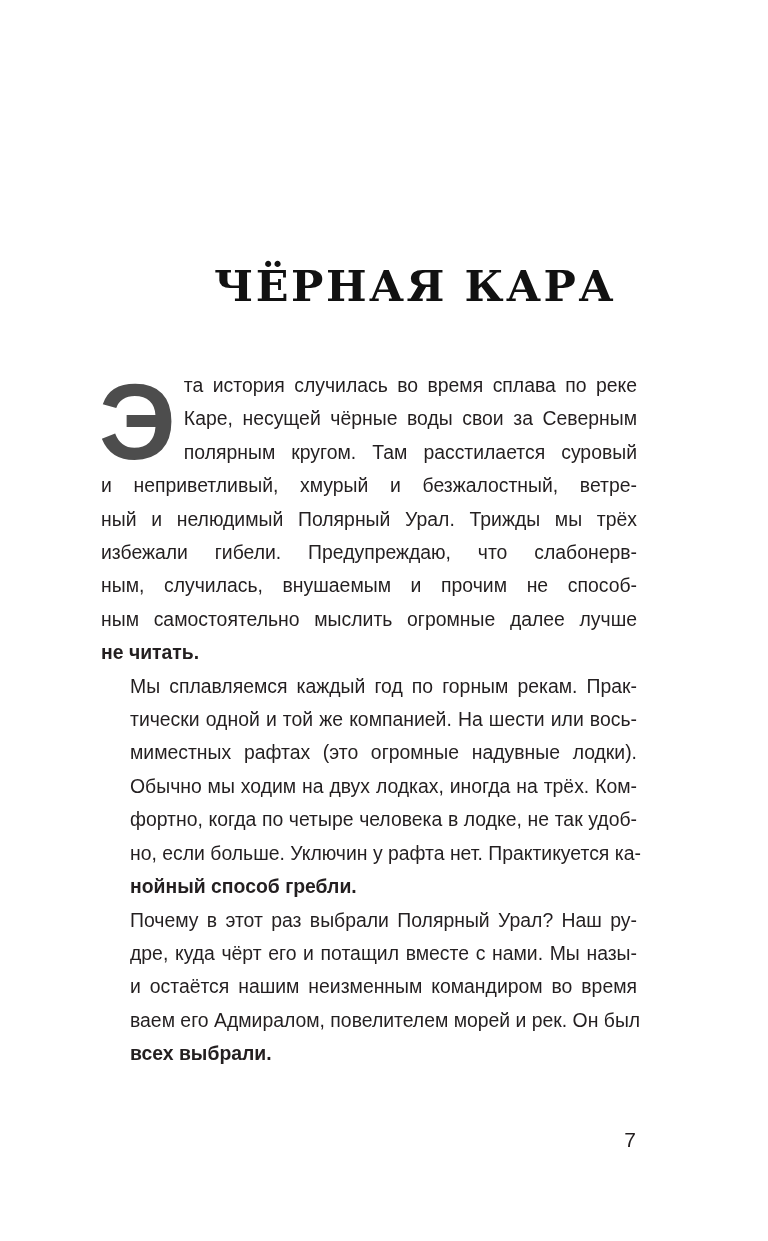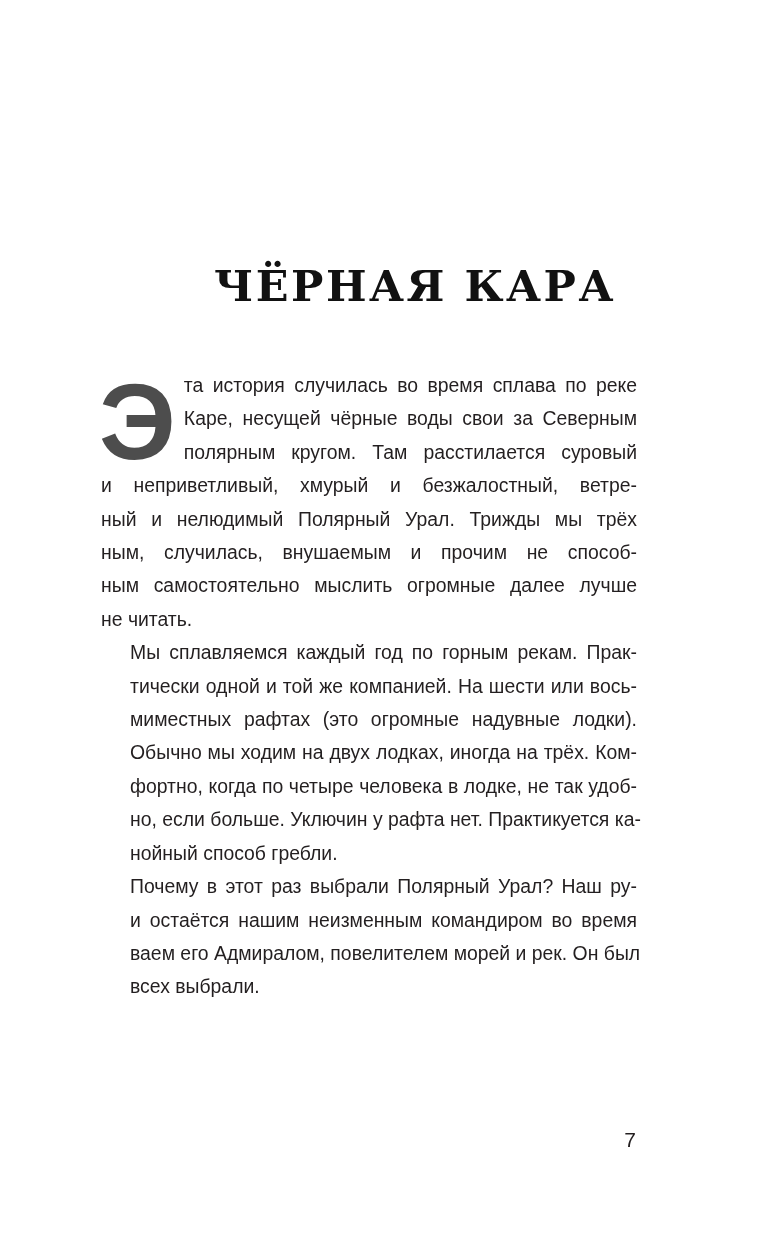--- a/index.html
+++ b/index.html
@@ -67,20 +67,21 @@
       transform: scaleX(1.0);
     }
     .line {
       display: block;
       text-align: justify;
       text-align-last: justify;
       white-space: nowrap;
     }
     .line.last {
       text-align-last: left;
+      font-weight: bold;
     }
     .page-number {
       position: absolute;
       top: 1128px;
       right: 132px;
       font-family: "Liberation Sans", sans-serif;
       font-size: 21px;
       color: #231f20;
     }
   </style>
@@ -93,37 +94,39 @@
 
   <div class="body-text">
 
     <p class="first">
       <span class="drop-cap">Э</span>
       <span class="line">та история случилась во время сплава по реке</span>
       <span class="line">Каре, несущей чёрные воды свои за Северным</span>
       <span class="line">полярным кругом. Там расстилается суровый</span>
       <span class="line">и неприветливый, хмурый и безжалостный, ветре-</span>
       <span class="line">ный и нелюдимый Полярный Урал. Трижды мы трёх</span>
+      <span class="line">избежали гибели. Предупреждаю, что слабонерв-</span>
       <span class="line">ным, случилась, внушаемым и прочим не способ-</span>
       <span class="line">ным самостоятельно мыслить огромные далее лучше</span>
       <span class="line last">не читать.</span>
     </p>
 
     <p>
       <span class="line" style="text-indent:29px">Мы сплавляемся каждый год по горным рекам. Прак-</span>
       <span class="line">тически одной и той же компанией. На шести или вось-</span>
       <span class="line">миместных рафтах (это огромные надувные лодки).</span>
       <span class="line">Обычно мы ходим на двух лодках, иногда на трёх. Ком-</span>
       <span class="line">фортно, когда по четыре человека в лодке, не так удоб-</span>
       <span class="line">но, если больше. Уключин у рафта нет. Практикуется ка-</span>
       <span class="line last">нойный способ гребли.</span>
     </p>
 
     <p>
       <span class="line" style="text-indent:29px">Почему в этот раз выбрали Полярный Урал? Наш ру-</span>
+      <span class="line">дре, куда чёрт его и потащил вместе с нами. Мы назы-</span>
       <span class="line">и остаётся нашим неизменным командиром во время</span>
       <span class="line">ваем его Адмиралом, повелителем морей и рек. Он был</span>
       <span class="line last">всех выбрали.</span>
     </p>
 
   </div>
 
   <div class="page-number">7</div>
 
 </div>

